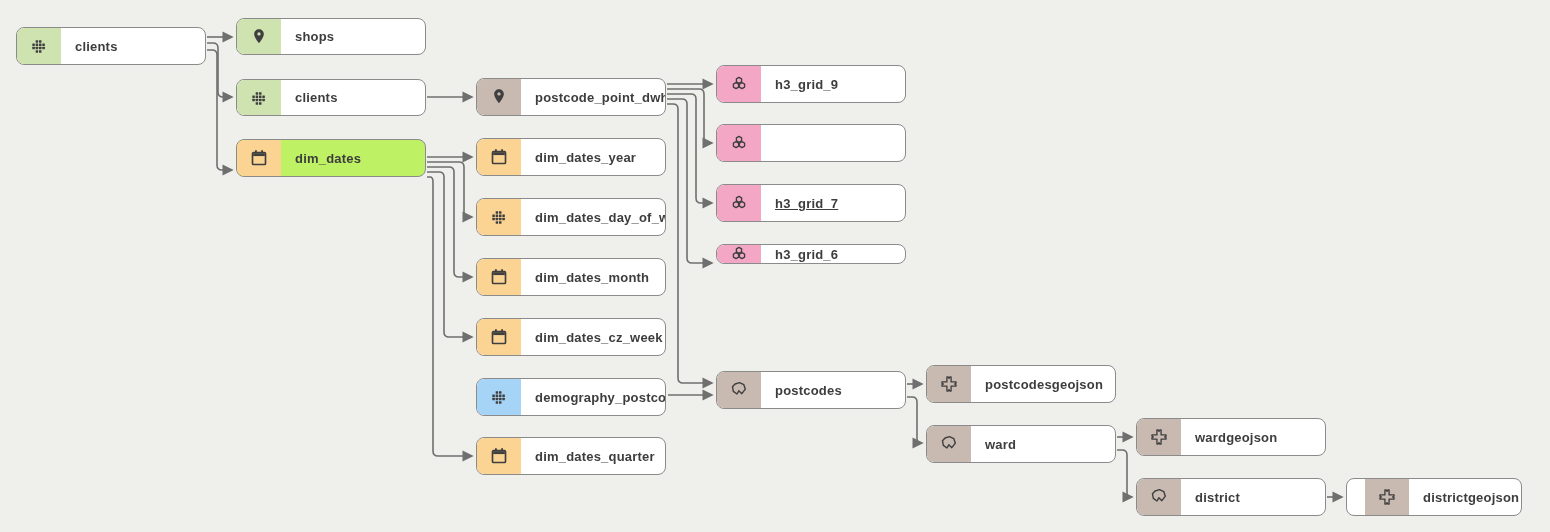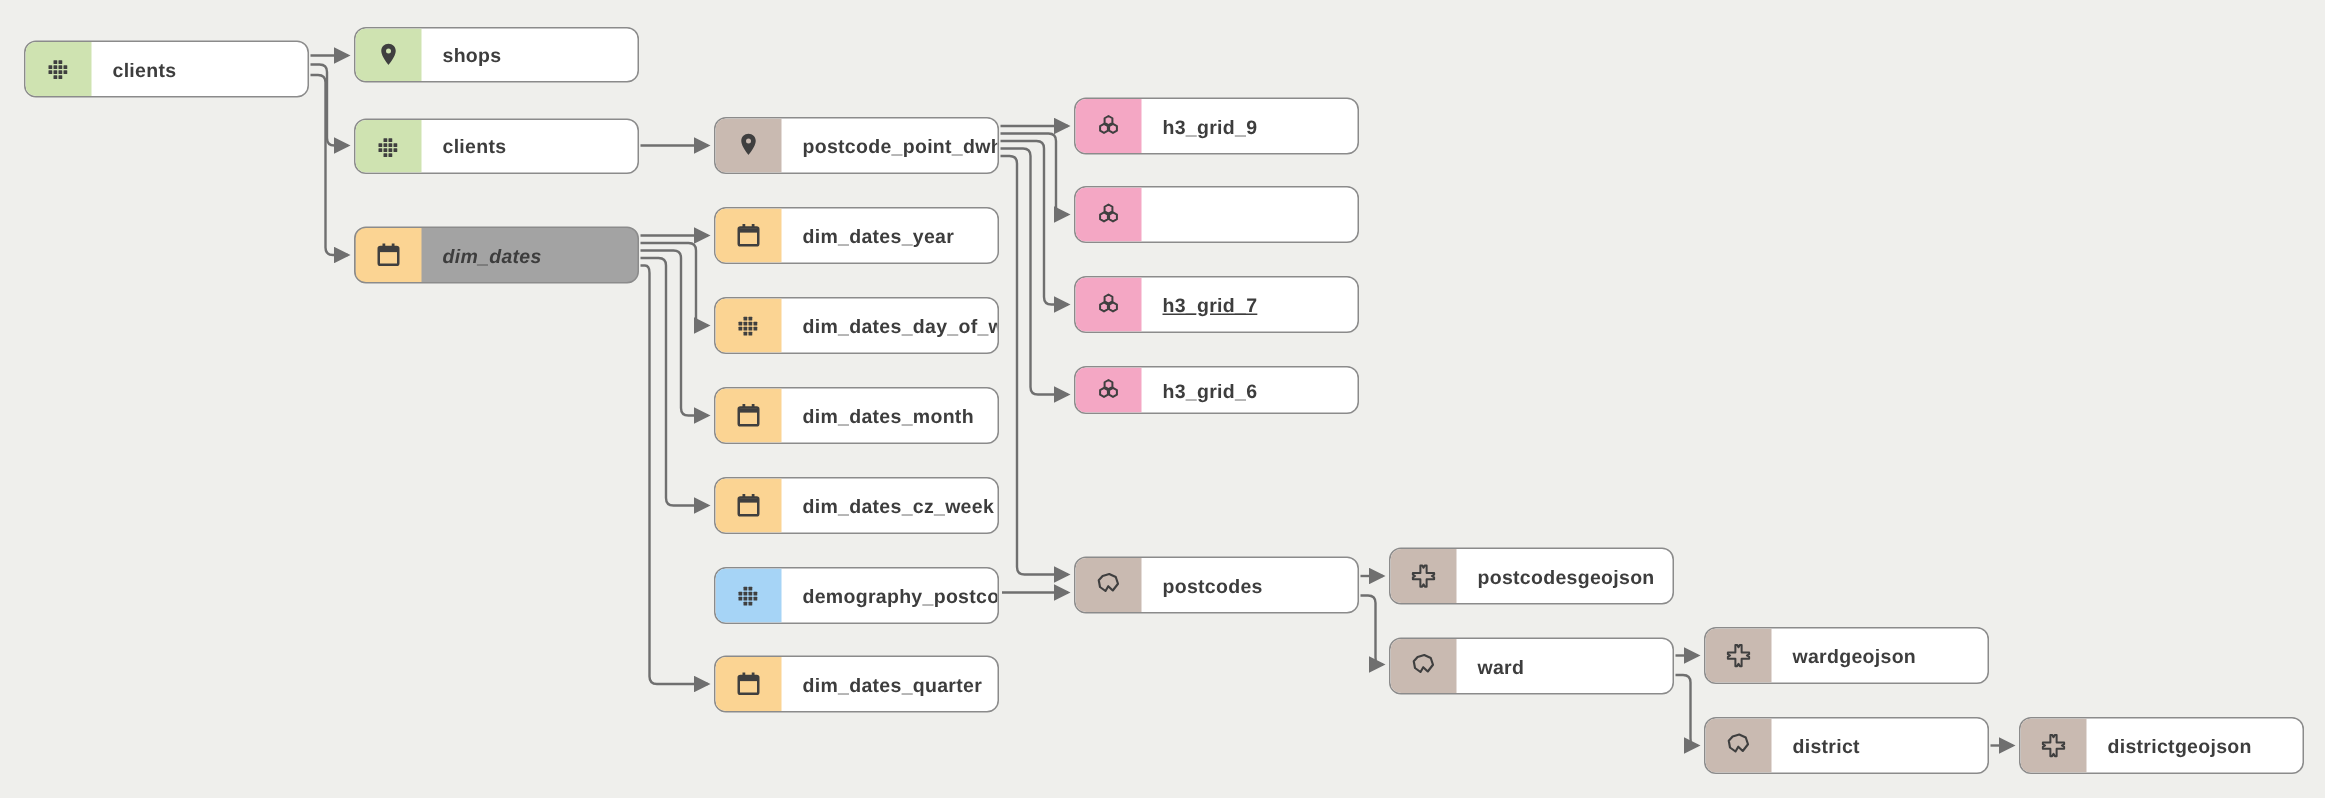--- a/index.html
+++ b/index.html
@@ -85,21 +85,21 @@
           <rect x="4" y="13" width="3" height="3" rx="0.4" fill="#3f3f3f"></rect>
           <rect x="8" y="13" width="3" height="3" rx="0.4" fill="#3f3f3f"></rect>
           <rect x="12" y="13" width="3" height="3" rx="0.4" fill="#3f3f3f"></rect>
           <rect x="16" y="13" width="3" height="3" rx="0.4" fill="#3f3f3f"></rect>
           <rect x="8" y="17" width="3" height="3" rx="0.4" fill="#3f3f3f"></rect>
           <rect x="12" y="17" width="3" height="3" rx="0.4" fill="#3f3f3f"></rect>
         </svg>
       </span>
       <span class="node-label" style="color: rgb(61, 61, 61);">clients</span>
     </div>
-    <div class="node" style="left: 236px; top: 151px; width: 190px; height: 38px; border-color: rgb(139, 139, 139); background: #a3a3a3; font-style: italic;">
+    <div class="node" style="left: 236px; top: 139px; width: 190px; height: 38px; border-color: rgb(139, 139, 139); background: #bef264;">
       <span class="node-icon" style="background: rgb(251, 212, 147);">
         <svg width="20" height="20" viewBox="0 0 24 24">
           <rect x="4.2" y="5.5" width="15.6" height="14.3" rx="1.3" fill="none" stroke="#3f3f3f" stroke-width="2"></rect>
           <rect x="5" y="6.3" width="14" height="3.4" fill="#3f3f3f"></rect>
           <line x1="8.3" y1="2.8" x2="8.3" y2="6" stroke="#3f3f3f" stroke-width="2.2"></line>
           <line x1="15.7" y1="2.8" x2="15.7" y2="6" stroke="#3f3f3f" stroke-width="2.2"></line>
         </svg>
       </span>
       <span class="node-label" style="color: rgb(61, 61, 61);">dim_dates</span>
     </div>
@@ -216,21 +216,21 @@
     <div class="node" style="left: 716px; top: 184px; width: 190px; height: 38px; border-color: rgb(139, 139, 139); background: rgb(255, 255, 255);">
       <span class="node-icon" style="background: rgb(244, 167, 196);">
         <svg width="20" height="20" viewBox="0 0 24 24">
           <polygon points="12.00,4.00 15.12,5.80 15.12,9.40 12.00,11.20 8.88,9.40 8.88,5.80" fill="none" stroke="#3f3f3f" stroke-width="1.6" stroke-linejoin="round"></polygon>
           <polygon points="8.40,10.30 11.52,12.10 11.52,15.70 8.40,17.50 5.28,15.70 5.28,12.10" fill="none" stroke="#3f3f3f" stroke-width="1.6" stroke-linejoin="round"></polygon>
           <polygon points="15.60,10.30 18.72,12.10 18.72,15.70 15.60,17.50 12.48,15.70 12.48,12.10" fill="none" stroke="#3f3f3f" stroke-width="1.6" stroke-linejoin="round"></polygon>
         </svg>
       </span>
       <span class="node-label" style="color: rgb(61, 61, 61); text-decoration: underline;">h3_grid_7</span>
     </div>
-    <div class="node" style="left: 716px; top: 244px; width: 190px; height: 32px; border-color: rgb(139, 139, 139); background: rgb(255, 255, 255);">
+    <div class="node" style="left: 716px; top: 244px; width: 190px; height: 20px; border-color: rgb(139, 139, 139); background: rgb(255, 255, 255);">
       <span class="node-icon" style="background: rgb(244, 167, 196);">
         <svg width="20" height="20" viewBox="0 0 24 24">
           <polygon points="12.00,4.00 15.12,5.80 15.12,9.40 12.00,11.20 8.88,9.40 8.88,5.80" fill="none" stroke="#3f3f3f" stroke-width="1.6" stroke-linejoin="round"></polygon>
           <polygon points="8.40,10.30 11.52,12.10 11.52,15.70 8.40,17.50 5.28,15.70 5.28,12.10" fill="none" stroke="#3f3f3f" stroke-width="1.6" stroke-linejoin="round"></polygon>
           <polygon points="15.60,10.30 18.72,12.10 18.72,15.70 15.60,17.50 12.48,15.70 12.48,12.10" fill="none" stroke="#3f3f3f" stroke-width="1.6" stroke-linejoin="round"></polygon>
         </svg>
       </span>
       <span class="node-label" style="color: rgb(61, 61, 61);">h3_grid_6</span>
     </div>
     <div class="node" style="left: 716px; top: 371px; width: 190px; height: 38px; border-color: rgb(139, 139, 139); background: rgb(255, 255, 255);">
@@ -266,21 +266,21 @@
       <span class="node-label" style="color: rgb(61, 61, 61);">wardgeojson</span>
     </div>
     <div class="node" style="left: 1136px; top: 478px; width: 190px; height: 38px; border-color: rgb(139, 139, 139); background: rgb(255, 255, 255);">
       <span class="node-icon" style="background: rgb(201, 186, 177);">
         <svg width="20" height="20" viewBox="0 0 24 24">
           <path d="M7.3 4.8 L12.6 3.2 L17.8 5.6 L19.6 11 L15.4 16.4 L11.8 13 L9.6 16.8 L5.2 13.6 L4.2 8.2 Z" fill="none" stroke="#3f3f3f" stroke-width="1.7" stroke-linejoin="round"></path>
         </svg>
       </span>
       <span class="node-label" style="color: rgb(61, 61, 61);">district</span>
     </div>
-    <div class="node" style="left: 1346px; top: 478px; width: 190px; height: 38px; border-color: rgb(139, 139, 139); background: rgb(255, 255, 255);">
+    <div class="node" style="left: 1346px; top: 478px; width: 176px; height: 38px; border-color: rgb(139, 139, 139); background: rgb(255, 255, 255); padding-left: 18px;">
       <span class="node-icon" style="background: rgb(201, 186, 177);">
         <svg width="20" height="20" viewBox="0 0 24 24">
           <path d="M9.5 3.5 L10.9 3.5 L12 5.3 L13.1 3.5 L14.5 3.5 L14.5 9.5 L20.5 9.5 L20.5 10.9 L18.7 12 L20.5 13.1 L20.5 14.5 L14.5 14.5 L14.5 20.5 L13.1 20.5 L12 18.7 L10.9 20.5 L9.5 20.5 L9.5 14.5 L3.5 14.5 L3.5 13.1 L5.3 12 L3.5 10.9 L3.5 9.5 L9.5 9.5 Z" fill="none" stroke="#3f3f3f" stroke-width="1.6" stroke-linejoin="round"></path>
         </svg>
       </span>
       <span class="node-label" style="color: rgb(61, 61, 61);">districtgeojson</span>
     </div>
   </div>
 
 </body></html>

